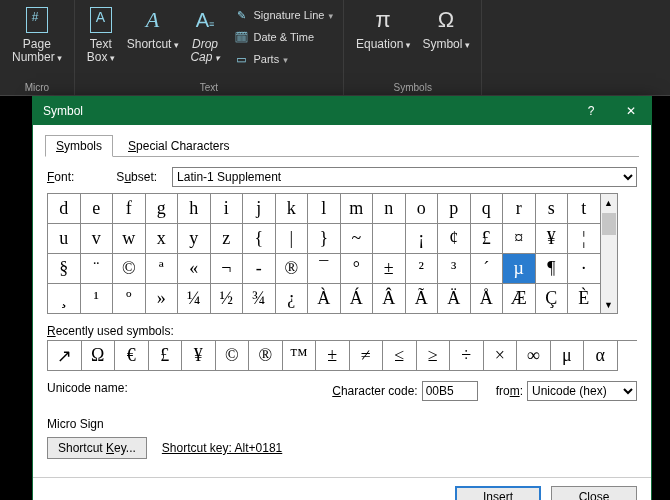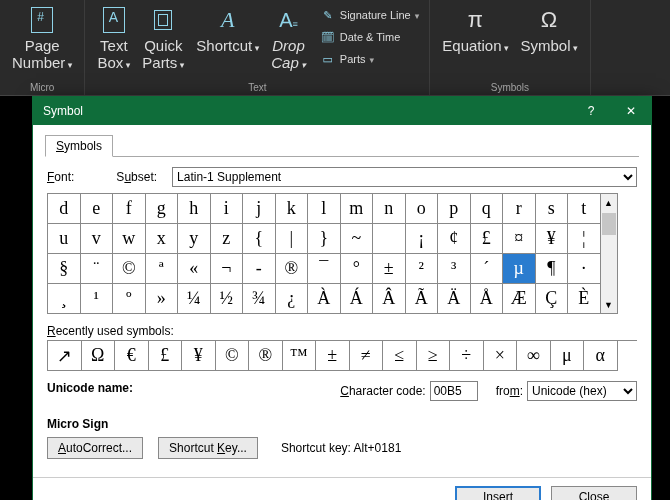--- a/index.html
+++ b/index.html
@@ -21,21 +21,21 @@
     padding: 2px 6px 0 6px;
   }
   .rgroup .items { display: flex; flex: 1; align-items: flex-start; }
   .rgroup .gname { font-size: 10px; color: #aaa; padding-bottom: 2px; }
   .ritem {
     display: flex; flex-direction: column; align-items: center;
     padding: 2px 6px; text-align: center; line-height: 1.1;
     cursor: default; min-height: 70px; justify-content: flex-start;
   }
   .ritem .ico { width: 28px; height: 28px; margin: 2px 0 4px 0; display:flex; align-items:center; justify-content:center;}
-  .ritem .lbl { font-size: 15px; }
+  .ritem .lbl { font-size: 12px; }
   .ritem .drop::after { content: " \25BE"; font-size: 9px;}
   .vstack { display:flex; flex-direction:column; justify-content:flex-start; gap:4px; padding-top:4px;}
   .vitem { display:flex; align-items:center; gap:4px; font-size:11px; cursor:default; padding:1px 4px;}
   .vitem .mico { width:16px; height:16px; display:flex; align-items:center; justify-content:center;}
   .vitem .drop::after { content:" \25BE"; font-size:9px; color:#aaa;}
   
   .box-outline { border:1.5px solid #8fd3e8; width:22px; height:26px; position:relative; }
   .box-outline.small { width:18px; height:20px; }
   
   .dialog {
@@ -121,29 +121,20 @@
         <div class="ico">
           <div class="box-outline">
               <span style="position:absolute;top:2px;left:5px;color:#8fd3e8;font-size:14px;">A</span>
             </div>
         </div>
         <span class="lbl drop" style="white-space:pre-line;">Text
 Box</span>
       </div>
       <div class="ritem">
         <div class="ico">
-          <div class="box-outline small" style="border-style:solid;">
-              <div style="position:absolute;inset:3px;border:1px solid #8fd3e8;"></div>
-            </div>
-        </div>
-        <span class="lbl drop" style="white-space:pre-line;">Quick
-Parts</span>
-      </div>
-      <div class="ritem">
-        <div class="ico">
           <span style="font-size:22px;font-style:italic;color:#8fd3e8;font-family:serif;">A</span>
         </div>
         <span class="lbl drop">Shortcut</span>
       </div>
       <div class="ritem">
         <div class="ico">
           <span style="font-size:20px;color:#8fd3e8;">A</span>
             <span style="font-size:9px;color:#8fd3e8;position:relative;bottom:-5px;">≡</span>
         </div>
         <span class="lbl drop" style="white-space:pre-line;font-style:italic;">Drop
@@ -196,20 +187,21 @@
           <span>?</span>
         </div>
       <div class="tbtn">
           <span>✕</span>
         </div>
     </div>
   </div>
 
   <div class="tabs">
     <div class="tab active"><span class="ul" style="text-decoration:underline;">S</span><span>ymbols</span></div>
+    <div class="tab"><span class="ul" style="text-decoration:underline;">S</span><span>pecial Characters</span></div>
   </div>
   <div class="tabline"></div>
 
   <div class="body">
     <div class="row">
       <span class="lbl12"><span style="text-decoration:underline;">F</span>ont:</span>
       <span style="flex:0 0 12px;"></span>
       <span class="lbl12">S<span style="text-decoration:underline;">u</span>bset:</span>
       <select style="flex:1;">
         <option>Latin-1 Supplement</option>
@@ -314,37 +306,36 @@
         <div class="cell" style="width: 33.5px;">≥</div>
         <div class="cell" style="width: 33.5px;">÷</div>
         <div class="cell" style="width: 33.5px;">×</div>
         <div class="cell" style="width: 33.5px;">∞</div>
         <div class="cell" style="width: 33.5px;">μ</div>
         <div class="cell" style="width: 33.5px;">α</div>
       </div>
 
     <div style="height:10px;"></div>
     <div class="row" style="align-items:flex-start;">
-      <div style="flex:1;font-weight:bold;">
+      <div style="flex:1;">
         <div class="lbl12">Unicode name:</div>
         <div class="lbl12" style="margin-top:22px;">Micro Sign</div>
       </div>
       <div style="display:flex;align-items:center;gap:4px;">
         <span class="lbl12"><span style="text-decoration:underline;">C</span>haracter code:</span>
-        <input type="text" style="width: 48px; padding: 1px 3px;" value="00B5">
+        <input type="text" style="width: 56px; padding: 1px 3px;" value="00B5">
         <span style="width:10px;"></span>
         <span class="lbl12">fro<span style="text-decoration:underline;">m</span>:</span>
         <select style="width:110px;"><option>Unicode (hex)</option></select>
       </div>
     </div>
 
     <div class="row" style="margin-top:4px;">
-      <button class="btn"><span style="text-decoration:underline;">A</span>utoCorrect...</button>
       <button class="btn">Shortcut <span style="text-decoration:underline;">K</span>ey...</button>
-      <span class="lbl12" style="margin-left:8px;">Shortcut key: Alt+0181</span>
+      <span class="lbl12" style="margin-left:0;text-decoration:underline;">Shortcut key: Alt+0181</span>
     </div>
   </div>
 
   <div style="border-top:1px solid #ccc;"></div>
   <div class="footer-row">
     <button class="btn def" style="width:86px;">Insert</button>
     <button class="btn" style="width:86px;">Close</button>
   </div>
 </div>
 

